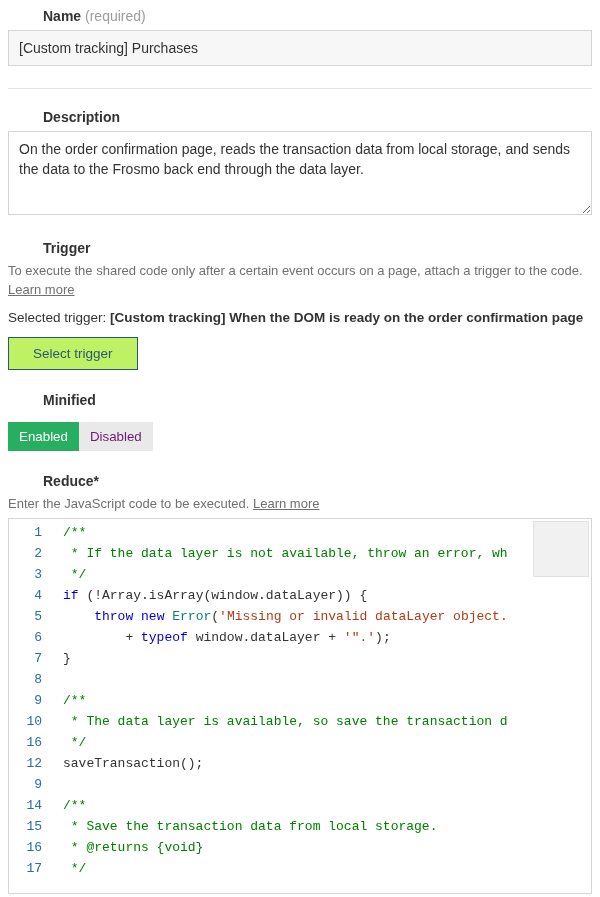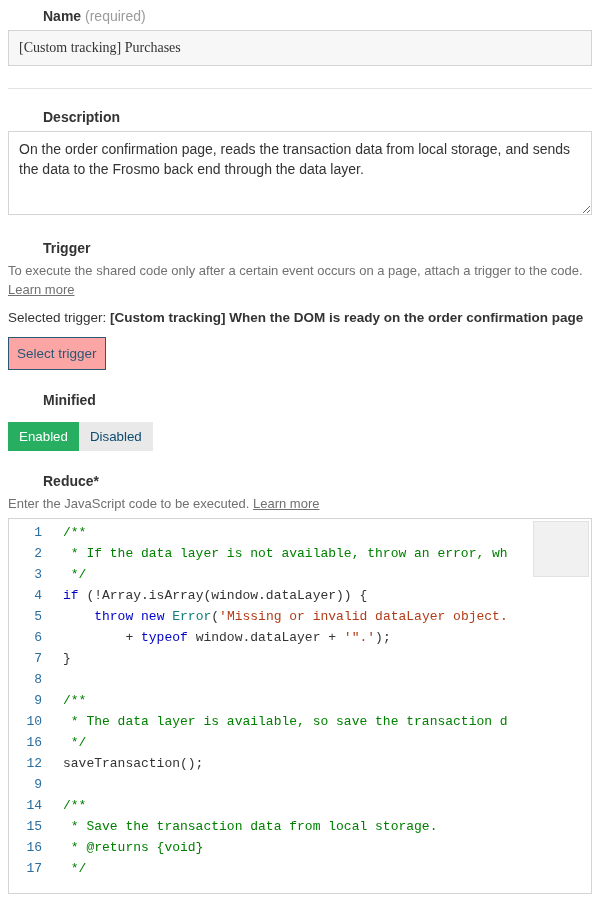--- a/index.html
+++ b/index.html
@@ -35,21 +35,21 @@
     cursor: pointer;
   }
 
   .text-input {
     width: 100%;
     border: 1px solid #d4d4d4;
     background: #f7f7f7;
     padding: 9px 10px;
     font-size: 14px;
     color: #333;
-    font-family: Liberation Serif, serif;
+    font-family: Liberation Sans, sans-serif;
   }
   .textarea-input {
     width: 100%;
     border: 1px solid #d4d4d4;
     background: #fff;
     padding: 8px 10px;
     font-size: 14px;
     color: #333;
     height: 84px;
     resize: both;
@@ -65,43 +65,43 @@
 
   .selected-row {
     font-size: 13.5px;
     color: #333;
     margin: 10px 0 12px 0;
   }
   .selected-row .value { font-weight: 700; }
 
   .btn {
     border: 1px solid #2b5774;
-    background: #fca5a5;
+    background: #bef264;
     color: #2b5774;
     font-size: 13.5px;
-    padding: 8px 8px;
+    padding: 8px 24px;
     cursor: pointer;
     font-family: inherit;
   }
 
   .toggle-group {
     display: inline-flex;
     margin-top: 8px;
     font-size: 12px;
     font-weight: 600;
     justify-content: flex-end;
   }
   .toggle-btn {
     padding: 7px 11px;
     cursor: pointer;
     border: none;
     font-family: inherit;
   }
   .toggle-on { background: #27ae60; color: #fff; }
-  .toggle-off { background: #e9e9e9; color: #0c4a6e; }
+  .toggle-off { background: #e9e9e9; color: #701a75; }
 
   
   .code-editor {
     border: 1px solid #d4d4d4;
     height: 376px;
     position: relative;
     overflow: hidden;
     font-family: Consolas, Menlo, "Courier New", monospace;
     font-size: 13px;
     line-height: 21px;

